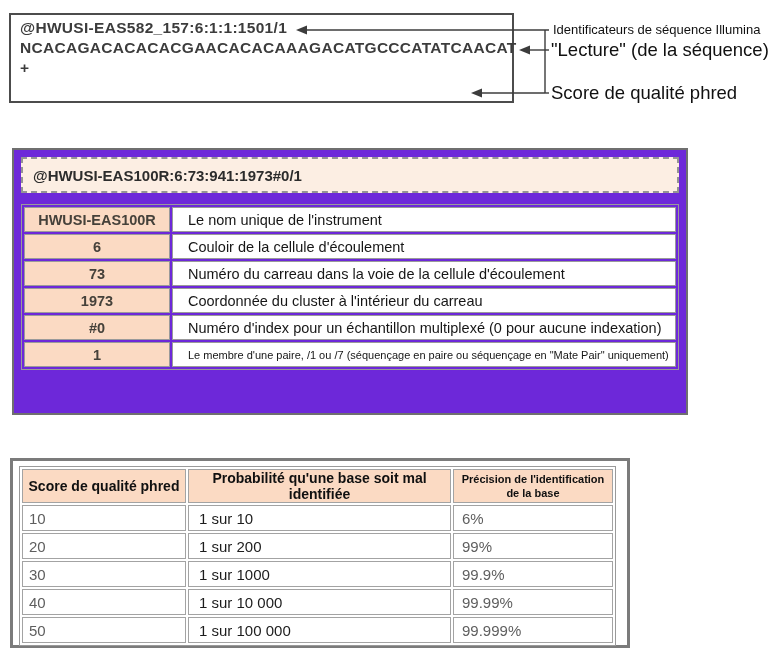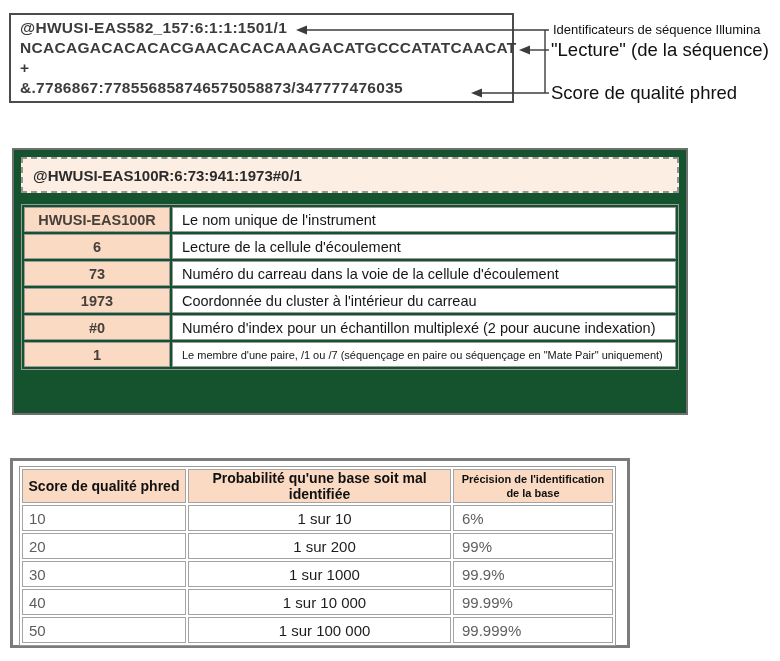--- a/index.html
+++ b/index.html
@@ -31,21 +31,21 @@
   .label-ident { position: absolute; left: 553px; top: 22px; font-size: 13px; color: #101010; white-space: nowrap; }
   .label-read  { position: absolute; left: 551px; top: 39px; font-size: 18.5px; color: #101010; white-space: nowrap; }
   .label-qual  { position: absolute; left: 551px; top: 82px; font-size: 18.5px; color: #101010; white-space: nowrap; }
 
   
   .mid-box {
     position: absolute; left: 12px; top: 148px;
     width: 676px; height: 267px;
     border: 2px solid #6f6f6f;
     padding: 7px;
-    background: #14532d;
+    background: #6d28d9;
   }
   .mid-header {
     border: 2px dashed #949494;
     background: #fceee3;
     height: 36px;
     padding: 0 10px;
     display: flex; align-items: center;
     font-weight: bold; font-size: 15px; color: #2c2c2c;
     margin-bottom: 11px;
   }
@@ -53,54 +53,53 @@
     border-collapse: separate; border-spacing: 2px;
     width: 100%;
     border: 1px solid #9a9a9a;
     margin-top: 10px;
   }
   table.mid td { border: 1px solid #9a9a9a; height: 25px; background: #fff; }
   table.mid td.f {
     width: 146px; background: #fbdac3; text-align: center;
     font-weight: bold; font-size: 14.5px; color: #45413a;
   }
-  table.mid td.d { padding-left: 9px; font-size: 14.5px; color: #161616; }
+  table.mid td.d { padding-left: 15px; font-size: 14.5px; color: #161616; }
   table.mid tr.small td.d { font-size: 11px; }
 
   
   .phred-box {
     position: absolute; left: 10px; top: 458px;
     width: 620px; height: 190px;
     border: 3px solid #7b7b7b;
     padding: 5px 6px;
     background: #fff;
   }
   table.phred { border-collapse: separate; border-spacing: 2px; border: 1px solid #9a9a9a; }
   table.phred th, table.phred td { border: 1px solid #a3a3a3; }
   table.phred th {
     background: #fbdac3; font-weight: bold; color: #101010;
     height: 31px; text-align: center; font-size: 14px; padding: 0 4px;
   }
   table.phred th.h3 { font-size: 11px; line-height: 1.3; }
   table.phred td { height: 26px; font-size: 15px; background: #fff; }
   table.phred td.c1 { width: 164px; color: #5e5e5e; padding-left: 6px; }
-  table.phred td.c2 { width: 263px; color: #1c1c1c; padding-left: 10px; text-align: center; }
+  table.phred td.c2 { width: 263px; color: #1c1c1c; padding-left: 10px; }
   table.phred td.c3 { width: 160px; color: #5e5e5e; padding-left: 8px; }
   .h3line { display: block; }
 </style>
 </head>
 <body>
 
 <div class="page">
 
   <div class="fastq-box">
     <div class="fastq-line">@HWUSI-EAS582_157:6:1:1:1501/1</div>
     <div class="fastq-line">NCACAGACACACACGAACACACAAAGACATGCCCATATCAACAT</div>
     <div class="fastq-line">+</div>
-    <div class="fastq-line">&amp;.7786867:778556858746575058873/347777476035</div>
   </div>
 
   <svg class="annot-svg" viewBox="0 0 780 120">
 
     <line x1="306" y1="30" x2="549" y2="30"></line>
     <polygon points="296,30 307,25.5 307,34.5"></polygon>
 
     <line x1="530" y1="50" x2="545" y2="50"></line>
     <polygon points="519,50 530,45.5 530,54.5"></polygon>
 
@@ -119,33 +118,33 @@
   <div class="mid-box">
     <div class="mid-header">@HWUSI-EAS100R:6:73:941:1973#0/1</div>
     <table class="mid">
       <tbody>
         <tr>
           <td class="f">HWUSI-EAS100R</td>
           <td class="d">Le nom unique de l'instrument</td>
         </tr>
         <tr>
           <td class="f">6</td>
-          <td class="d">Lecture de la cellule d'écoulement</td>
+          <td class="d">Couloir de la cellule d'écoulement</td>
         </tr>
         <tr>
           <td class="f">73</td>
           <td class="d">Numéro du carreau dans la voie de la cellule d'écoulement</td>
         </tr>
         <tr>
           <td class="f">1973</td>
           <td class="d">Coordonnée du cluster à l'intérieur du carreau</td>
         </tr>
         <tr>
           <td class="f">#0</td>
-          <td class="d">Numéro d'index pour un échantillon multiplexé (2 pour aucune indexation)</td>
+          <td class="d">Numéro d'index pour un échantillon multiplexé (0 pour aucune indexation)</td>
         </tr>
         <tr class="small">
           <td class="f">1</td>
           <td class="d">Le membre d'une paire, /1 ou /7 (séquençage en paire ou séquençage en "Mate Pair" uniquement)</td>
         </tr>
       </tbody>
     </table>
   </div>
 
   <div class="phred-box">

